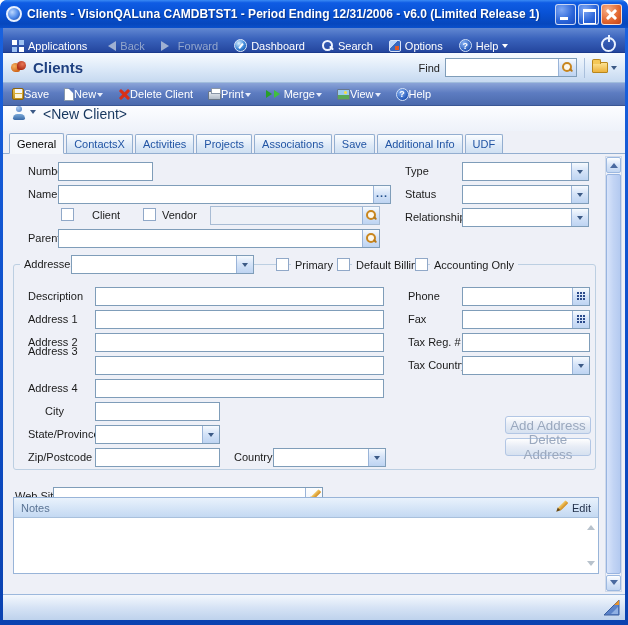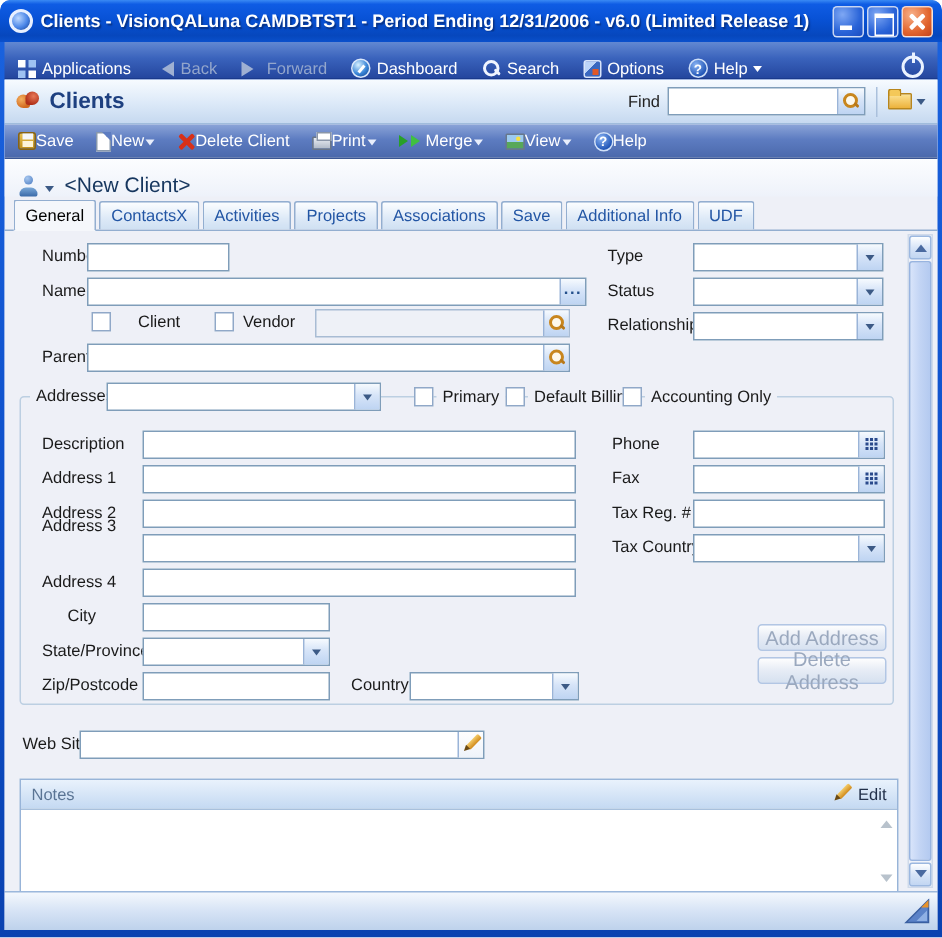--- a/index.html
+++ b/index.html
@@ -113,21 +113,21 @@
   .print-icon { width:13px; height:9px; margin-top:3px; background:linear-gradient(180deg,#e8ecf2,#b0bac8); border:1px solid #6a7687; border-radius:1px; position:relative; }
   .print-icon::before { content:""; position:absolute; left:2px; top:-4px; width:8px; height:4px; background:#fff; border:1px solid #8a96a8; }
   .merge-icon { display:flex; }
   .merge-icon i { width:0; height:0; border:4px solid transparent; border-left:6px solid #28a028; }
   .merge-icon i+i { margin-left:-2px; border-left-color:#40c040; }
   .view-icon { width:13px; height:11px; border:1px solid #68788c; border-radius:1px; position:relative; overflow:hidden;
     background:linear-gradient(180deg,#9ccaf0 55%,#58a858 55%); }
   .view-icon::after { content:""; position:absolute; right:2px; top:1px; width:3px; height:3px; border-radius:50%; background:#f8e040; }
 
   
-  .record-header { height:25px; flex:0 0 auto; display:flex; align-items:flex-end; padding:0 9px;
+  .record-header { height:25px; flex:0 0 auto; display:flex; align-items:flex-start; padding:0 9px;
     background:linear-gradient(180deg,#fcfdff,#eef2fa); }
   .person-icon { width:14px; height:14px; position:relative; }
   .person-icon::before { content:""; position:absolute; left:4px; top:0; width:6px; height:6px; border-radius:50%;
     background:radial-gradient(circle at 35% 30%,#a8c8f0,#4a7ac0); }
   .person-icon::after { content:""; position:absolute; left:1px; bottom:0; width:12px; height:6px; border-radius:5px 5px 2px 2px;
     background:linear-gradient(180deg,#7aa8d8,#3a6aa8); }
   .record-title { font-size:14px; color:#16365e; margin-left:7px; }
 
   
   .tabstrip { height:23px; flex:0 0 auto; display:flex; align-items:flex-end; padding:0 0 0 6px;
@@ -443,21 +443,21 @@
       <button class="xp-btn" style="left:502px;top:284px;width:86px;height:18px;">Delete Address</button>
 
       <span class="lbl" style="left:12px;top:336px;">Web Site</span>
       <span class="fld" style="left:50px;top:333px;width:270px;">
         <input type="text" style="">
         <span class="attach-btn" style="background:linear-gradient(180deg,#fefefe,#eef3fa);">
             <span class="pencil-icon"></span>
           </span>
       </span>
 
-      <div class="notes-panel" style="left:10px;top:365px;width:586px;height:77px;">
+      <div class="notes-panel" style="left:10px;top:343px;width:586px;height:77px;">
         <div class="notes-header">
           <span class="notes-title">Notes</span>
           <span class="notes-spacer"></span>
           <span class="edit-btn">
             <span class="pencil-icon"></span>
             <span>Edit</span>
           </span>
         </div>
         <div class="notes-body">
           <span class="mini-arrow mini-up"></span>

